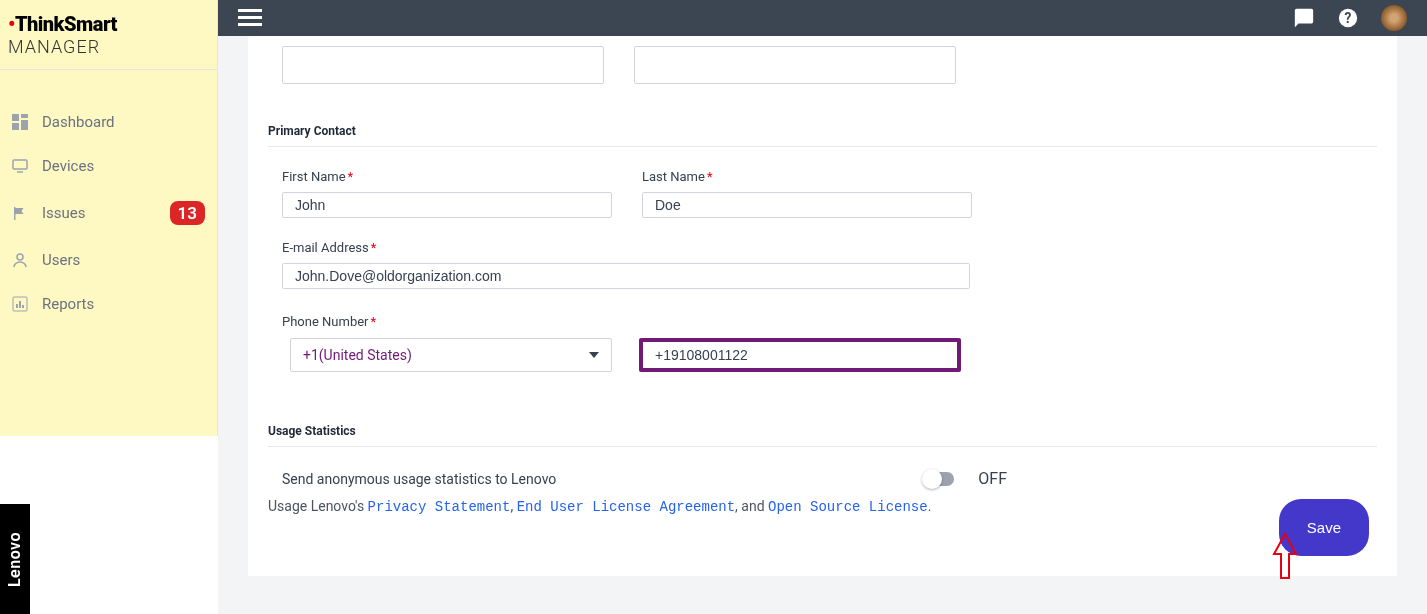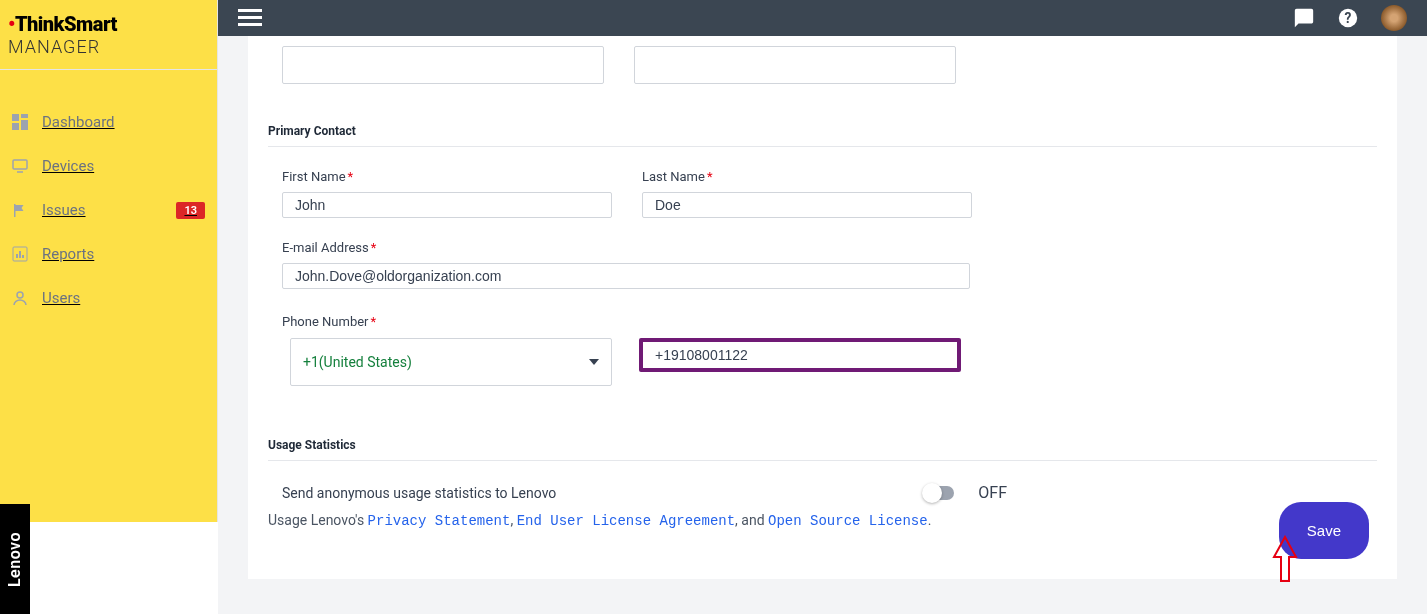--- a/index.html
+++ b/index.html
@@ -1,28 +1,28 @@
 <!DOCTYPE html>
 <html><head>
   <meta charset="utf-8">
   <style>
     * { margin: 0; padding: 0; box-sizing: border-box; }
     body { font-family: -apple-system, BlinkMacSystemFont, "Segoe UI", Roboto, Arial, sans-serif; width: 1427px; height: 614px; overflow: hidden; background: #fff; position: relative; }
     
-    .sidebar { position: absolute; left: 0; top: 0; width: 218px; height: 522px; background: #fde047; border-right: 1px solid #e5e5e5; z-index: 5; }
+    .sidebar { position: absolute; left: 0; top: 0; width: 218px; height: 436px; background: #fef9c3; border-right: 1px solid #e5e5e5; z-index: 5; }
     .logo-wrap { padding: 12px 8px 12px 8px; border-bottom: 1px solid #e5e5e5; }
     .logo-text { font-size: 20px; font-weight: 900; color: #000; letter-spacing: -0.5px; }
     .logo-text .dot { color: #e60012; }
     .logo-sub { font-weight: 300; font-size: 18px; letter-spacing: 1px; color: #333; }
     
-    .nav { padding-top: 30px; text-decoration: underline; }
+    .nav { padding-top: 30px; }
     .nav-item { display: flex; align-items: center; padding: 13px 12px; cursor: pointer; color: #6b7280; font-size: 15px; }
     .nav-icon { width: 16px; height: 16px; margin-right: 14px; display: inline-flex; align-items: center; justify-content: center; color: #9ca3af; }
     .nav-label { flex: 1; }
-    .badge { background: #dc2626; color: #fff; font-size: 11px; padding: 2px 8px; border-radius: 2px; font-weight: 600; text-align: right; }
+    .badge { background: #dc2626; color: #fff; font-size: 17px; padding: 2px 8px; border-radius: 8px; font-weight: 600; text-align: right; }
     
     .lenovo-tab { position: absolute; left: 0; bottom: 0; width: 30px; height: 110px; background: #000; display: flex; align-items: center; justify-content: center; z-index: 10; }
     .lenovo-text { color: #fff; font-size: 16px; font-weight: 600; transform: rotate(-90deg); white-space: nowrap; letter-spacing: 0.5px; }
     
     .topbar { position: absolute; left: 218px; top: 0; right: 0; height: 36px; background: #3b4652; display: flex; align-items: center; padding: 0 20px; z-index: 6; }
     .hamburger { color: #fff; cursor: pointer; }
     .topbar-right { margin-left: auto; display: flex; align-items: center; gap: 22px; }
     .top-icon { color: #fff; cursor: pointer; }
     .avatar { width: 26px; height: 26px; border-radius: 50%; background: radial-gradient(circle, #d4a373 20%, #8b5a2b 70%); cursor: pointer; }
     
@@ -36,21 +36,21 @@
     
     .form-row { display: flex; gap: 30px; margin-bottom: 22px; margin-left: 14px; }
     .form-group { display: flex; flex-direction: column; }
     .form-group.full { width: 688px; }
     .form-group.half { width: 330px; }
     .form-label { font-size: 13px; color: #374151; margin-bottom: 8px; }
     .req { color: #e60012; margin-left: 2px; }
     .form-input { height: 26px; border: 1px solid #d1d5db; border-radius: 2px; padding: 0 12px; font-size: 14px; color: #374151; outline: none; }
     
     .phone-row { display: flex; gap: 27px; margin-left: 22px; }
-    .select-like { width: 322px; height: 48px; border: 1px solid #d1d5db; border-radius: 2px; padding: 0 12px; font-size: 14px; display: flex; align-items: center; justify-content: space-between; cursor: pointer; color: #15803d; }
+    .select-like { width: 322px; height: 34px; border: 1px solid #d1d5db; border-radius: 2px; padding: 0 12px; font-size: 14px; display: flex; align-items: center; justify-content: space-between; cursor: pointer; color: #701a75; }
     .phone-input { width: 322px; height: 34px; border: 4px solid #701a75; border-radius: 2px; padding: 0 12px; font-size: 14px; color: #374151; outline: none; }
     .phone-label-wrap { margin-left: 14px; margin-bottom: 8px; }
     
     .stats-section { margin-top: 52px; }
     .stats-row { display: flex; align-items: center; margin-left: 14px; margin-bottom: 10px; }
     .stats-text { font-size: 14px; color: #374151; }
     .toggle-wrap { margin-left: auto; display: flex; align-items: center; gap: 24px; margin-right: 370px; }
     .toggle { width: 30px; height: 14px; background: #9ca3af; border-radius: 8px; position: relative; cursor: pointer; }
     .toggle-knob { position: absolute; left: -2px; top: -3px; width: 20px; height: 20px; background: #fff; border-radius: 50%; box-shadow: 0 1px 3px rgba(0,0,0,0.3); }
     .toggle-label { font-size: 16px; color: #374151; font-weight: 400; }
@@ -97,37 +97,37 @@
       <span class="nav-icon">
         <svg width="16" height="16" viewBox="0 0 16 16" fill="#9ca3af">
             <path d="M2 2v13h1.5V9h8l-2-3 2-3H3.5V2z"></path>
           </svg>
       </span>
       <span class="nav-label">Issues</span>
       <span class="badge">13</span>
     </div>
     <div class="nav-item">
       <span class="nav-icon">
+        <svg width="16" height="16" viewBox="0 0 16 16" fill="none" stroke="#9ca3af" stroke-width="1.5">
+            <circle cx="8" cy="5" r="3"></circle>
+            <path d="M2 15c0-3 3-5 6-5s6 2 6 5"></path>
+          </svg>
+      </span>
+      <span class="nav-label">Users</span>
+    </div>
+    <div class="nav-item">
+      <span class="nav-icon">
         <svg width="16" height="16" viewBox="0 0 16 16" fill="#9ca3af">
             <rect x="1" y="1" width="14" height="14" rx="1" fill="none" stroke="#9ca3af"></rect>
             <rect x="4" y="8" width="2" height="4"></rect>
             <rect x="7" y="5" width="2" height="7"></rect>
             <rect x="10" y="9" width="2" height="3"></rect>
           </svg>
       </span>
       <span class="nav-label">Reports</span>
-    </div>
-    <div class="nav-item">
-      <span class="nav-icon">
-        <svg width="16" height="16" viewBox="0 0 16 16" fill="none" stroke="#9ca3af" stroke-width="1.5">
-            <circle cx="8" cy="5" r="3"></circle>
-            <path d="M2 15c0-3 3-5 6-5s6 2 6 5"></path>
-          </svg>
-      </span>
-      <span class="nav-label">Users</span>
     </div>
   </div>
 </div>
 
 <div class="lenovo-tab">
   <div class="lenovo-text">Lenovo</div>
 </div>
 
 <div class="topbar">
   <span class="hamburger">

